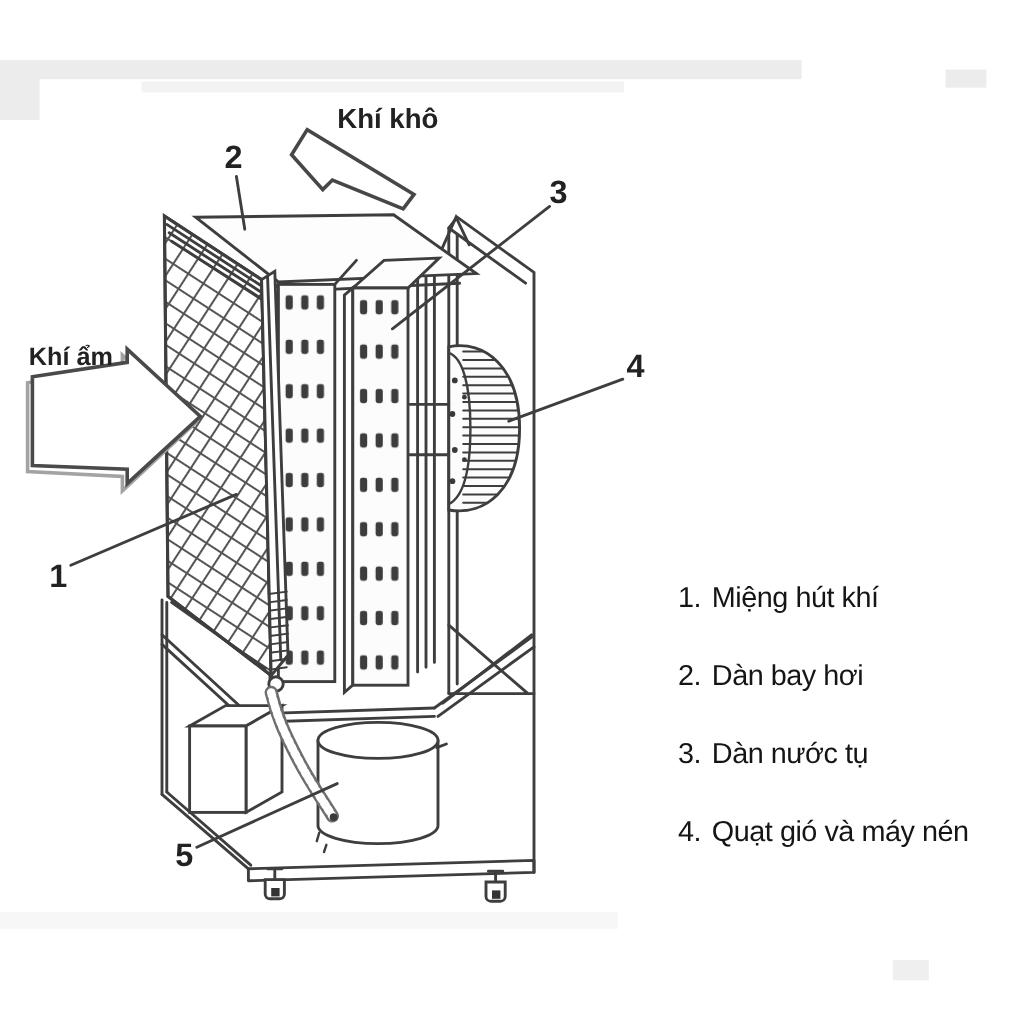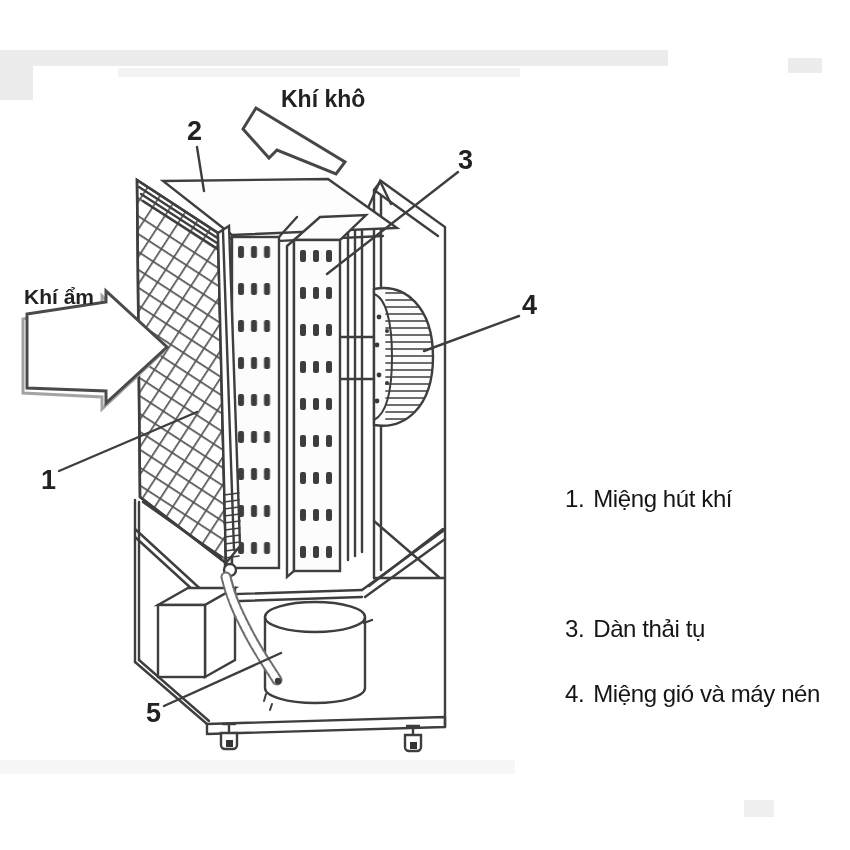--- a/index.html
+++ b/index.html
@@ -181,20 +181,23 @@
   <text x="187" y="140" class="num">2</text>
   <text x="458" y="169" class="num">3</text>
   <text x="522" y="314" class="num">4</text>
   <text x="146" y="722" class="num">5</text>
 </svg>
 
 <div class="legend">
   <div class="legend-item" style="top:471px">
     <span class="ln">1.</span><span>Miệng hút khí</span>
   </div>
+  <div class="legend-item" style="top:536px">
+    <span class="ln">2.</span><span>Dàn bay hơi</span>
+  </div>
   <div class="legend-item" style="top:601px">
-    <span class="ln">3.</span><span>Dàn thải tụ</span>
+    <span class="ln">3.</span><span>Dàn nước tụ</span>
   </div>
   <div class="legend-item" style="top:666px">
-    <span class="ln">4.</span><span>Miệng gió và máy nén</span>
+    <span class="ln">4.</span><span>Quạt gió và máy nén</span>
   </div>
 </div>
 </div>
 
 </body></html>

